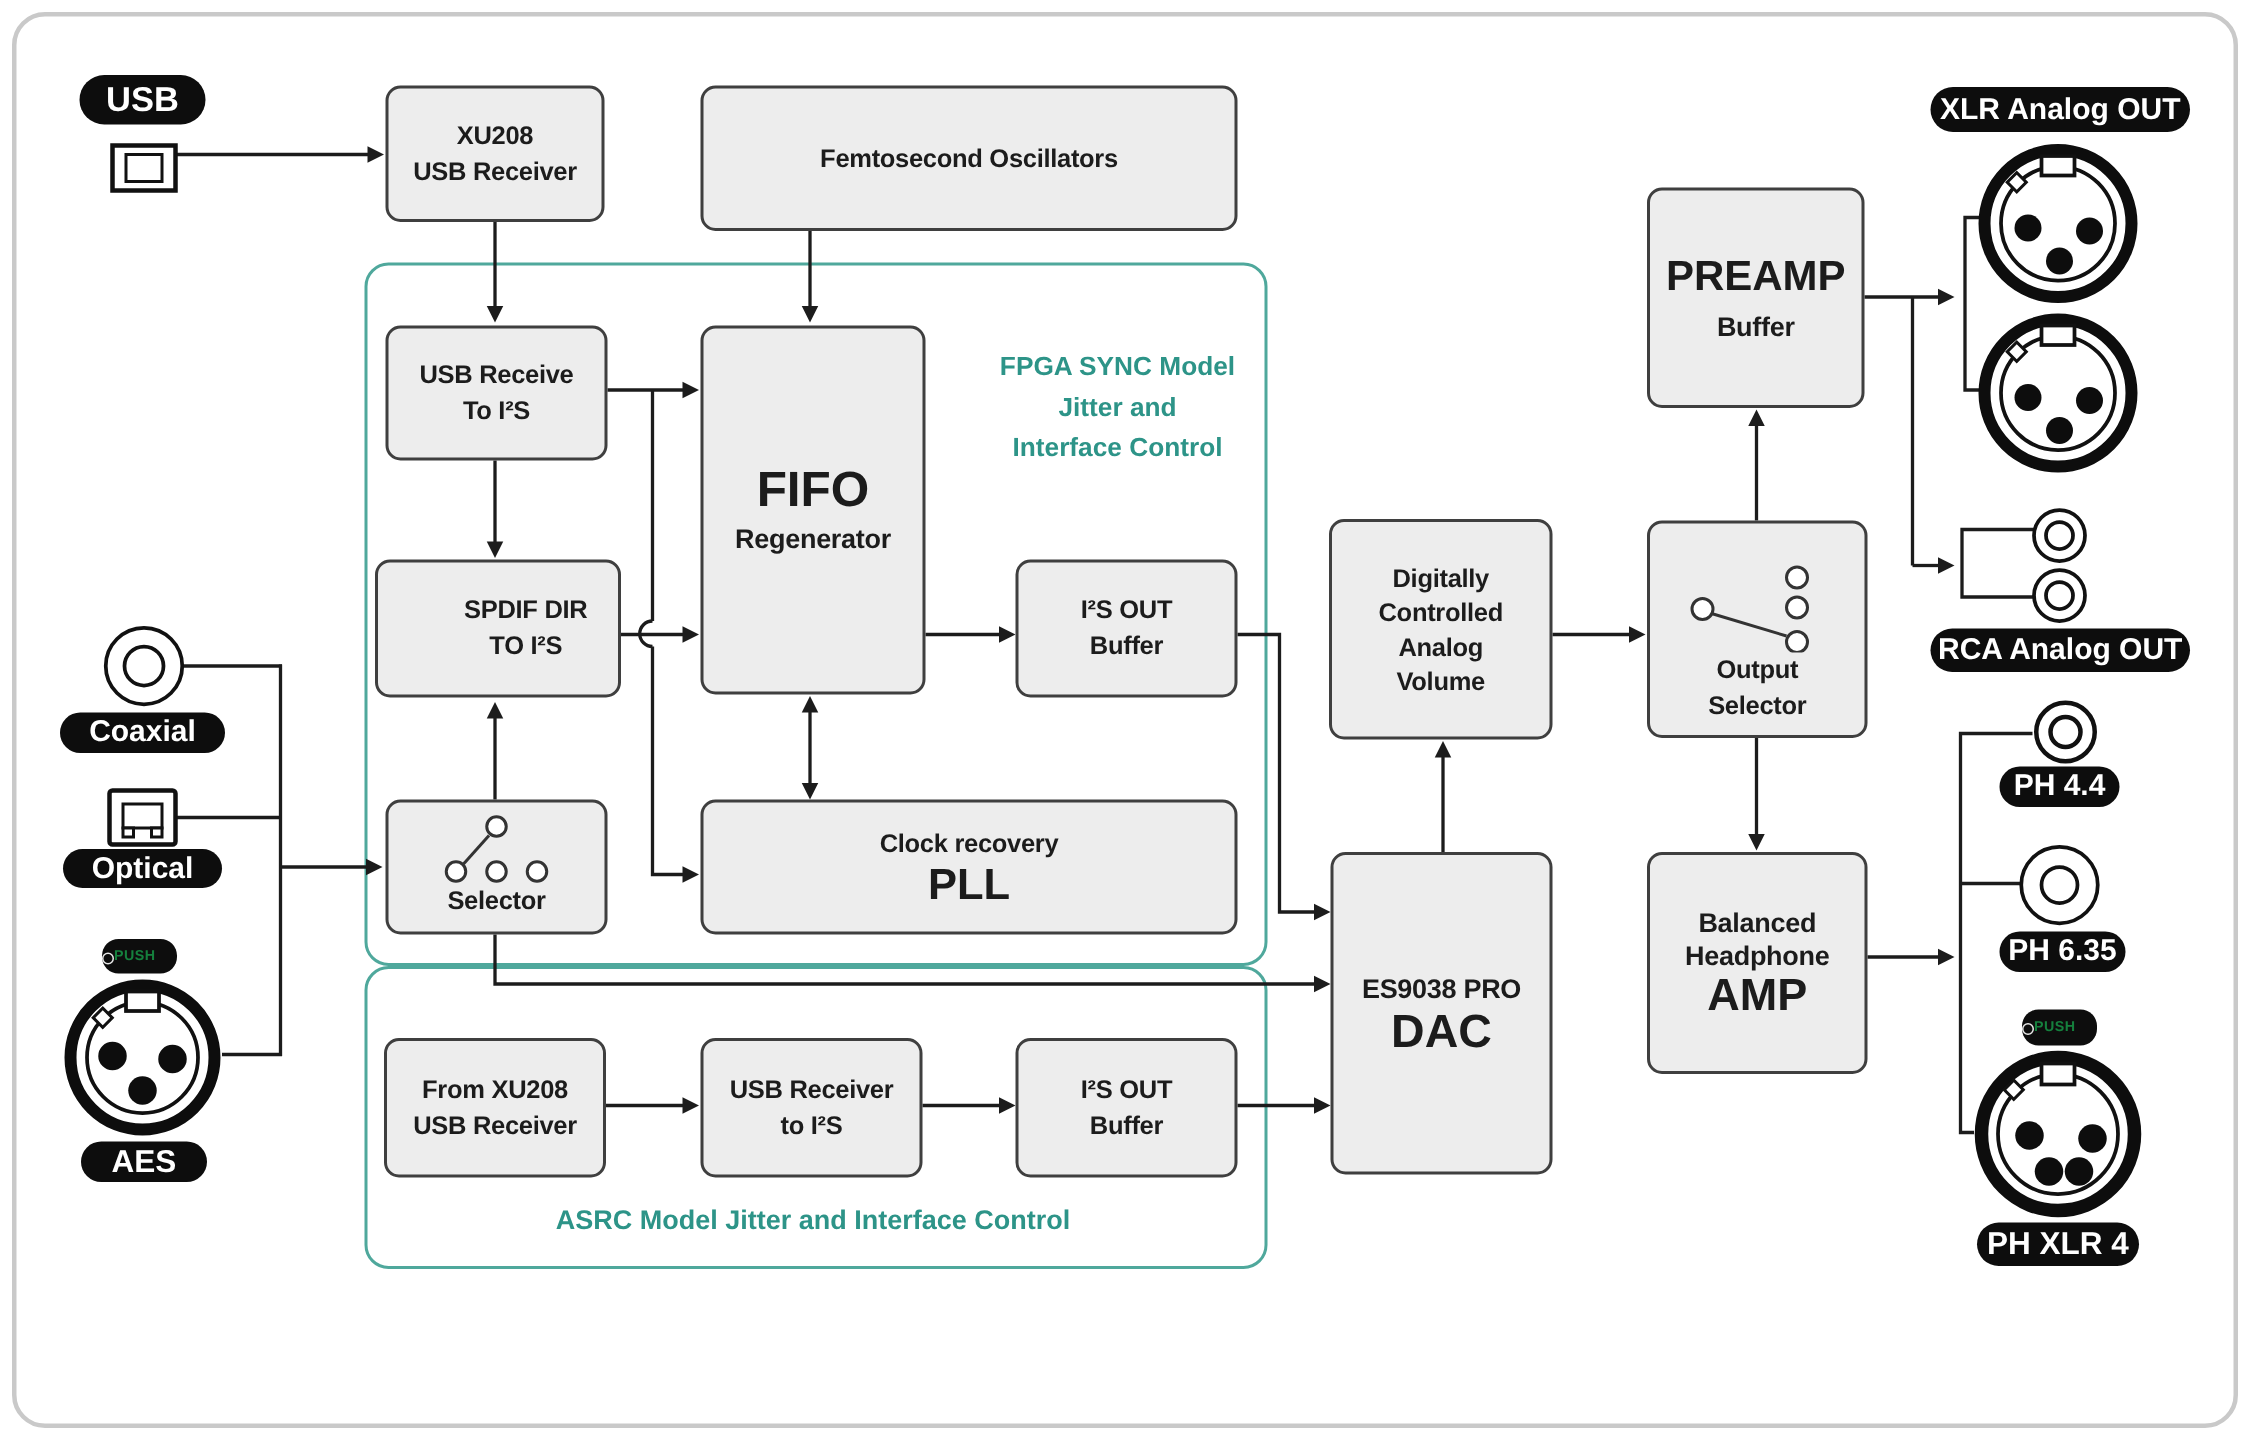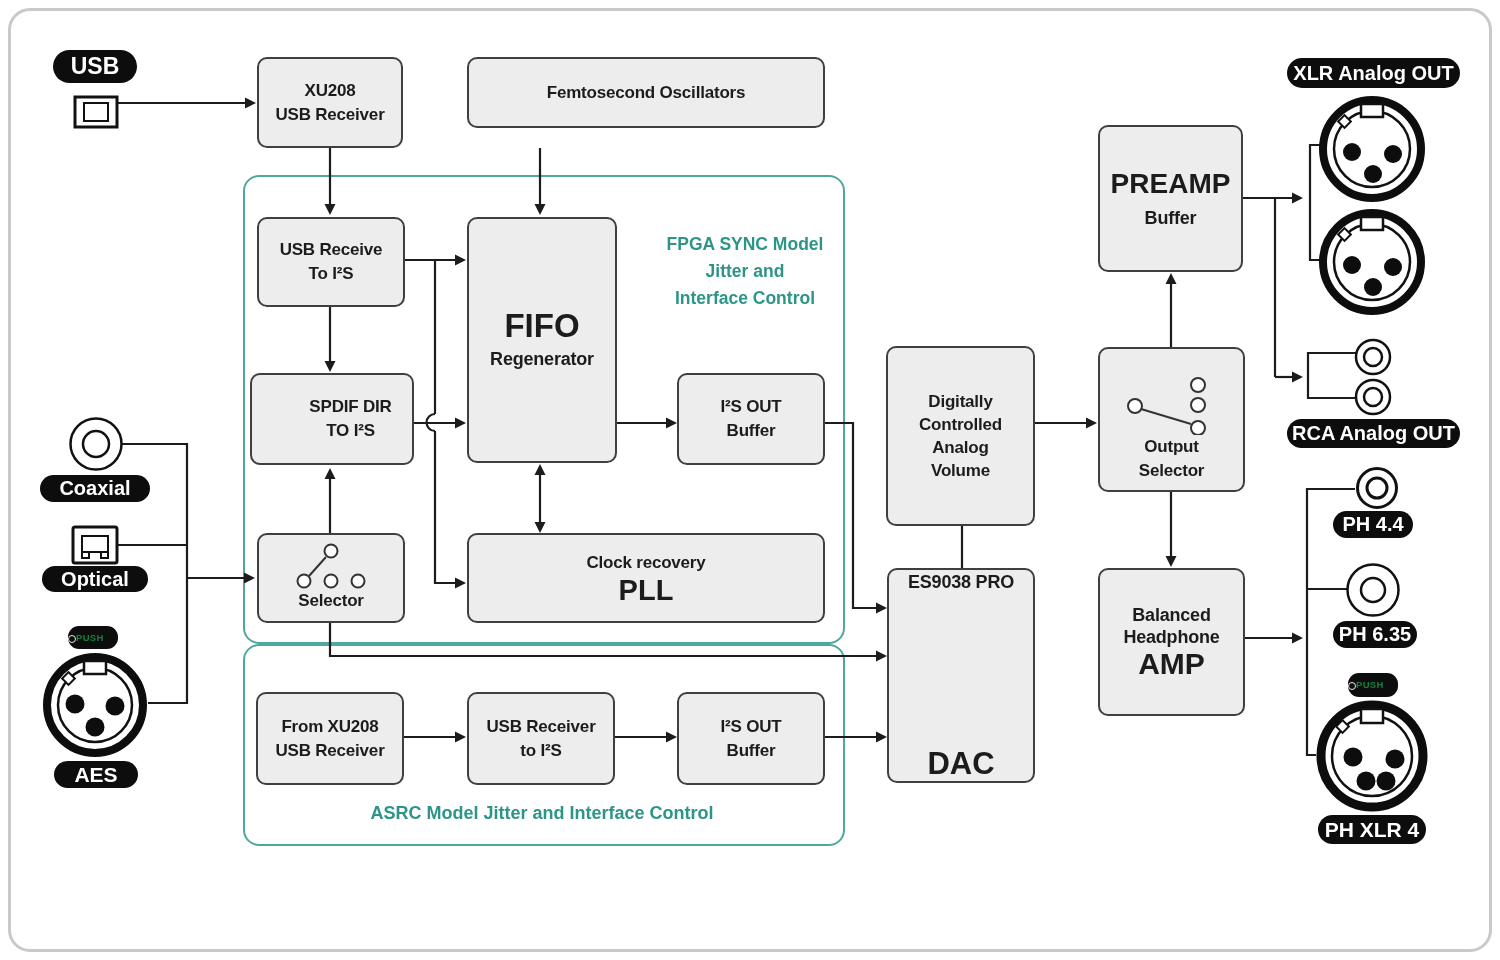--- a/index.html
+++ b/index.html
@@ -120,21 +120,21 @@
       <polygon points="1303,198 1292,192.5 1292,203.5"></polygon>
       <polygon points="1303,377 1292,371.5 1292,382.5"></polygon>
       <polygon points="1303,638 1292,632.5 1292,643.5"></polygon>
     </g>
   </svg>
 
   <div class="box" style="left:257px;top:57px;width:146px;height:91px;">
     <span>XU208</span>
     <span>USB Receiver</span>
   </div>
-  <div class="box" style="left:467px;top:57px;width:358px;height:71px;">
+  <div class="box" style="left:467px;top:57px;width:358px;height:97px;">
     <span>Femtosecond Oscillators</span>
   </div>
   <div class="box" style="left:257px;top:217px;width:148px;height:90px;">
     <span>USB Receive</span>
     <span>To I²S</span>
   </div>
   <div class="box" style="left:250px;top:373px;width:164px;height:92px;padding-left:37px;">
     <span>SPDIF DIR</span>
     <span>TO I²S</span>
   </div>
@@ -167,25 +167,25 @@
     <span>USB Receiver</span>
   </div>
   <div class="box" style="left:467px;top:692px;width:148px;height:93px;">
     <span>USB Receiver</span>
     <span>to I²S</span>
   </div>
   <div class="box" style="left:677px;top:692px;width:148px;height:93px;">
     <span>I²S OUT</span>
     <span>Buffer</span>
   </div>
-  <div class="box" style="left:887px;top:568px;width:148px;height:215px;justify-content:space-between;">
+  <div class="box" style="left:887px;top:568px;width:148px;height:215px;">
     <span style="font-size:18px;">ES9038 PRO</span>
     <span class="big">DAC</span>
   </div>
-  <div class="box" style="left:886px;top:346px;width:149px;height:180px;line-height:23px;">
+  <div class="box" style="left:886px;top:346px;width:149px;height:147px;line-height:23px;">
     <span>Digitally</span>
     <span>Controlled</span>
     <span>Analog</span>
     <span>Volume</span>
   </div>
   <div class="box" style="left:1098px;top:347px;width:147px;height:145px;">
     <svg class="swicon" width="147" height="78" viewBox="0 0 147 78">
       <g stroke="#333" stroke-width="2" fill="#fff">
         <line x1="41" y1="52" x2="91" y2="67"></line>
         <circle cx="35" cy="49" r="7"></circle>

